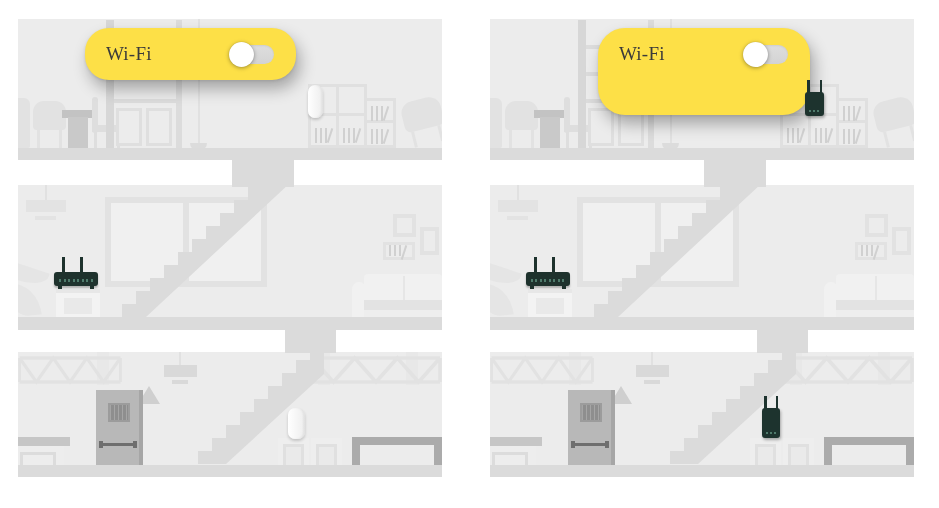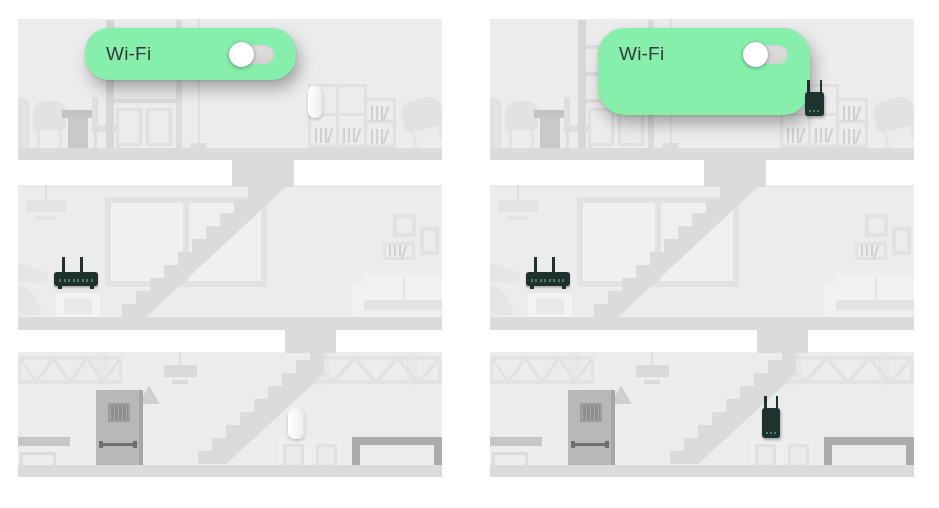--- a/index.html
+++ b/index.html
@@ -129,22 +129,22 @@
   .cabinets .cab { position:absolute; top:0; width:31px; height:39px; background:#eeeeee; }
   .cabinets .cab i { position:absolute; left:5px; top:6px; width:21px; height:27px; border:3px solid #e0e0e0; background:#eaeaea; }
   .ext-c-white { left:270px; top:56px; width:17px; height:31px; }
   .ext-c-dark  { left:272px; top:56px; width:18px; height:30px; }
   .table { position:absolute; left:334px; top:85px; width:90px; height:40px; }
   .table .top { position:absolute; left:0; top:0; width:90px; height:8px; background:#ababab; }
   .table .leg-l, .table .leg-r { position:absolute; top:8px; width:8px; height:32px; background:#ababab; }
   .table .leg-l { left:0; } .table .leg-r { right:0; }
 
   
-  .card { position:absolute; z-index:2; background:#86efac; border-radius:24px;
-          box-shadow:4px 9px 16px rgba(0,0,0,0.30), 0 1px 3px rgba(0,0,0,0.10); }
+  .card { position:absolute; z-index:2; background:#fde047; border-radius:24px;
+          box-shadow:4px 9px 16px rgba(0,0,0,0.30), 0 1px 3px rgba(0,0,0,0.10);font-family:Liberation Serif, serif; }
   .card-small .card { left:67px; top:9px; width:211px; height:52px; }
   .card-large .card { left:108px; top:9px; width:212px; height:87px; border-radius:27px; }
   .card-row { display:flex; align-items:center; justify-content:space-between; height:52px; padding:0 22px 0 21px; }
   .wifi-label { font-size:19px; color:#3a3a3a; letter-spacing:0.2px; }
   .toggle { position:relative; width:42px; height:19px; border-radius:10px;
             background:linear-gradient(180deg,#dedede,#d3d3d3); box-shadow:inset 0 1px 2px rgba(0,0,0,0.08); }
   .toggle .knob { position:absolute; left:-3px; top:-3px; width:25px; height:25px; border-radius:50%; background:#ffffff;
                   box-shadow:0 1px 4px rgba(0,0,0,0.35), 0 0 1px rgba(0,0,0,0.2); }
 </style>
 </head>

